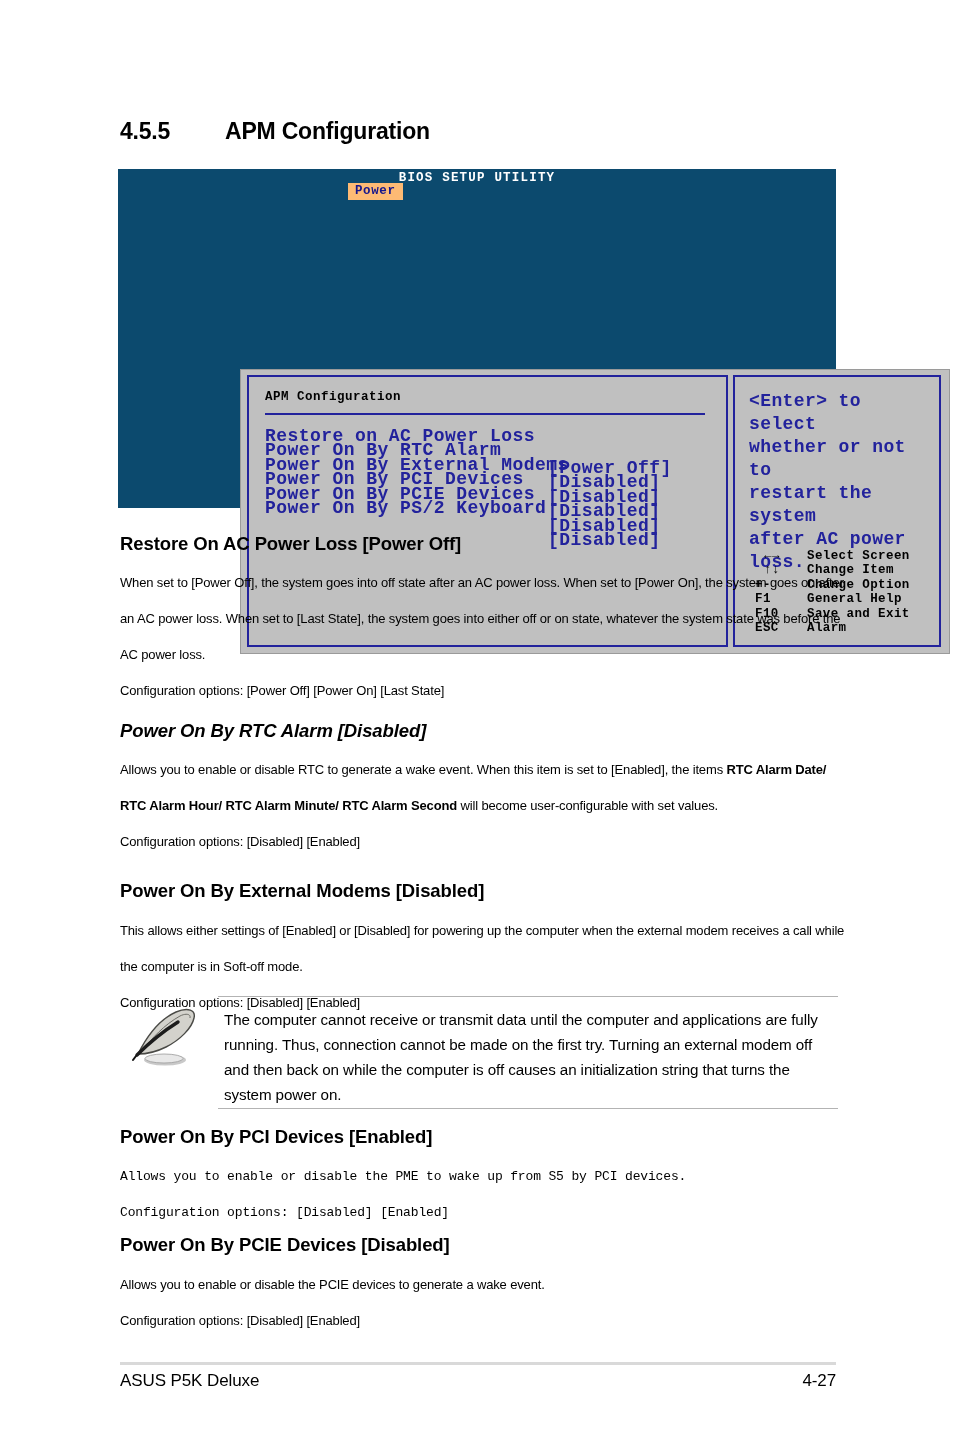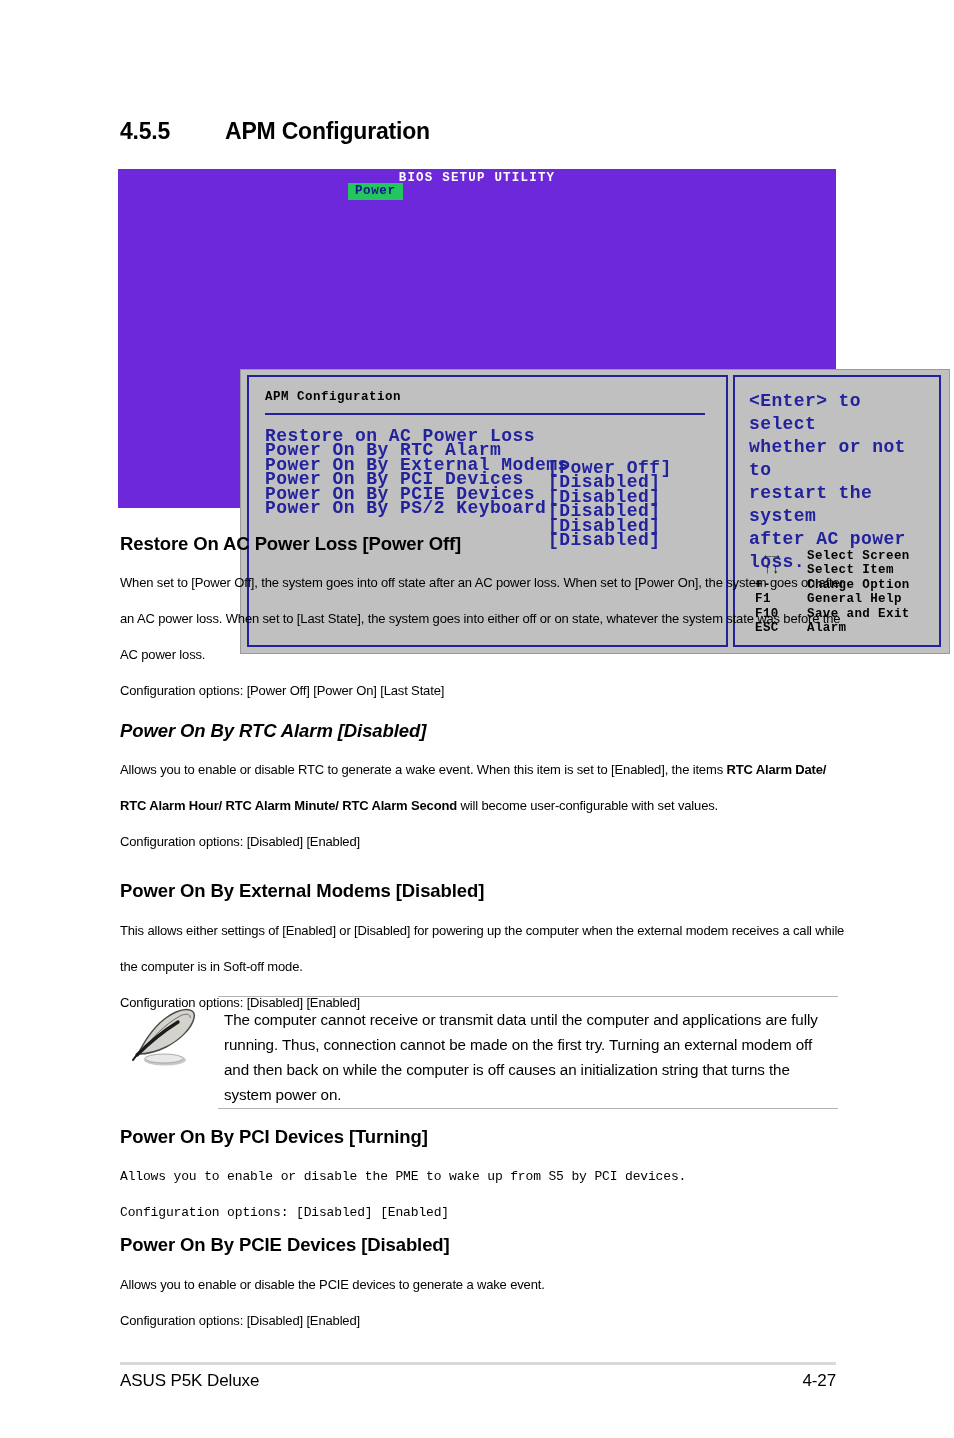--- a/index.html
+++ b/index.html
@@ -35,38 +35,38 @@
   }
   .sec-head .num { display: inline-block; width: 105px; }
 
   
   .bios {
     position: absolute;
     left: 118px;
     top: 169px;
     width: 718px;
     height: 339px;
-    background: #6d28d9;
+    background: #0c4a6e;
     font-family: "Liberation Mono", "DejaVu Sans Mono", monospace;
   }
   .bios-title {
     position: absolute;
     left: 0; top: 2px;
     width: 718px;
     text-align: center;
     color: #ffffff;
     font-size: 12.5px;
     font-weight: bold;
     letter-spacing: 1.2px;
   }
   .bios-tab {
     position: absolute;
     left: 348px;
     top: 183px;
-    background: #22c55e;
+    background: #fdba74;
     color: #16168c;
     font-family: "Liberation Mono", "DejaVu Sans Mono", monospace;
     font-size: 12.5px;
     font-weight: bold;
     padding: 1px 7px 2px 7px;
     letter-spacing: 0.6px;
   }
 
   .bios-body {
     position: absolute;
@@ -313,21 +313,21 @@
 restart the system
 after AC power loss.</div>
 
         <div class="legend">
           <div class="legend-row">
             <span class="legend-key">←→</span>
             <span class="legend-desc">Select Screen</span>
           </div>
           <div class="legend-row">
             <span class="legend-key">↑↓</span>
-            <span class="legend-desc">Select Item</span>
+            <span class="legend-desc">Change Item</span>
           </div>
           <div class="legend-row k-wide">
             <span class="legend-key">+-</span>
             <span class="legend-desc">Change Option</span>
           </div>
           <div class="legend-row k-wide">
             <span class="legend-key">F1</span>
             <span class="legend-desc">General Help</span>
           </div>
           <div class="legend-row k-wide">
@@ -372,21 +372,21 @@
       <ellipse cx="37" cy="56" rx="21" ry="5.5" fill="#c9c9c9"></ellipse>
       <ellipse cx="36" cy="54.5" rx="19" ry="4.5" fill="#e8e8e8" stroke="#9a9a9a" stroke-width="0.8"></ellipse>
       <path d="M10 50 C 18 34, 30 16, 48 8 C 60 3, 68 6, 66 14 C 64 24, 52 36, 38 43 C 28 48, 18 50, 10 50 Z" fill="#d3d2cc" stroke="#4a4a46" stroke-width="1.4" stroke-linejoin="round"></path>
       <path d="M14 47 C 24 34, 36 21, 52 12 C 58 9, 63 10, 62 14" fill="none" stroke="#6e6e68" stroke-width="1"></path>
       <path d="M9 51 C 20 40, 34 28, 50 18" fill="none" stroke="#1c1c1c" stroke-width="3.4" stroke-linecap="round"></path>
       <path d="M8 52 L 5 56" fill="none" stroke="#111111" stroke-width="2" stroke-linecap="round"></path>
     </svg>
     <div class="note-text">The computer cannot receive or transmit data until the computer and applications are fully running. Thus, connection cannot be made on the first try. Turning an external modem off and then back on while the computer is off causes an initialization string that turns the system power on.</div>
   </div>
 
-  <div class="h3" style="left:120px; top:1126px;">Power On By PCI Devices [Turning]</div>
+  <div class="h3" style="left:120px; top:1126px;">Power On By PCI Devices [Enabled]</div>
   <div class="para" style="top:1159px;font-family:Liberation Mono, monospace;">
     <span>Allows you to enable or disable the PME to wake up from S5 by PCI devices.</span><br>
     <span>Configuration options: [Disabled] [Enabled]</span>
   </div>
 
   <div class="h3" style="left:120px; top:1234px;">Power On By PCIE Devices [Disabled]</div>
   <div class="para" style="top:1267px;">
     <span>Allows you to enable or disable the PCIE devices to generate a wake event.</span><br>
     <span>Configuration options: [Disabled] [Enabled]</span>
   </div>

